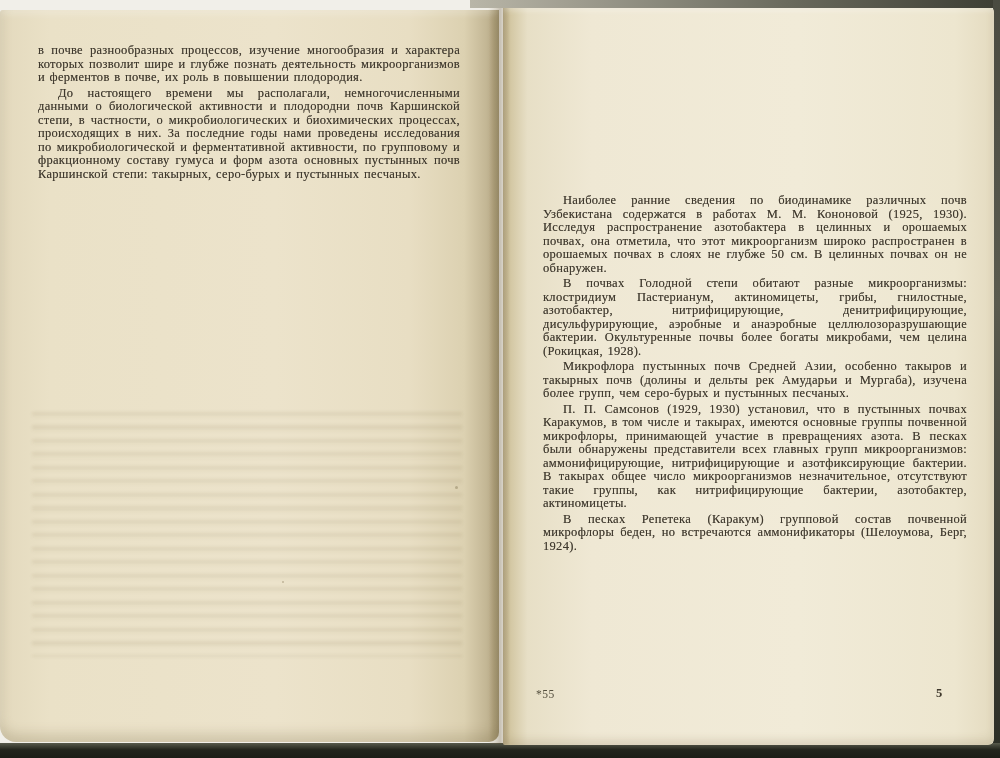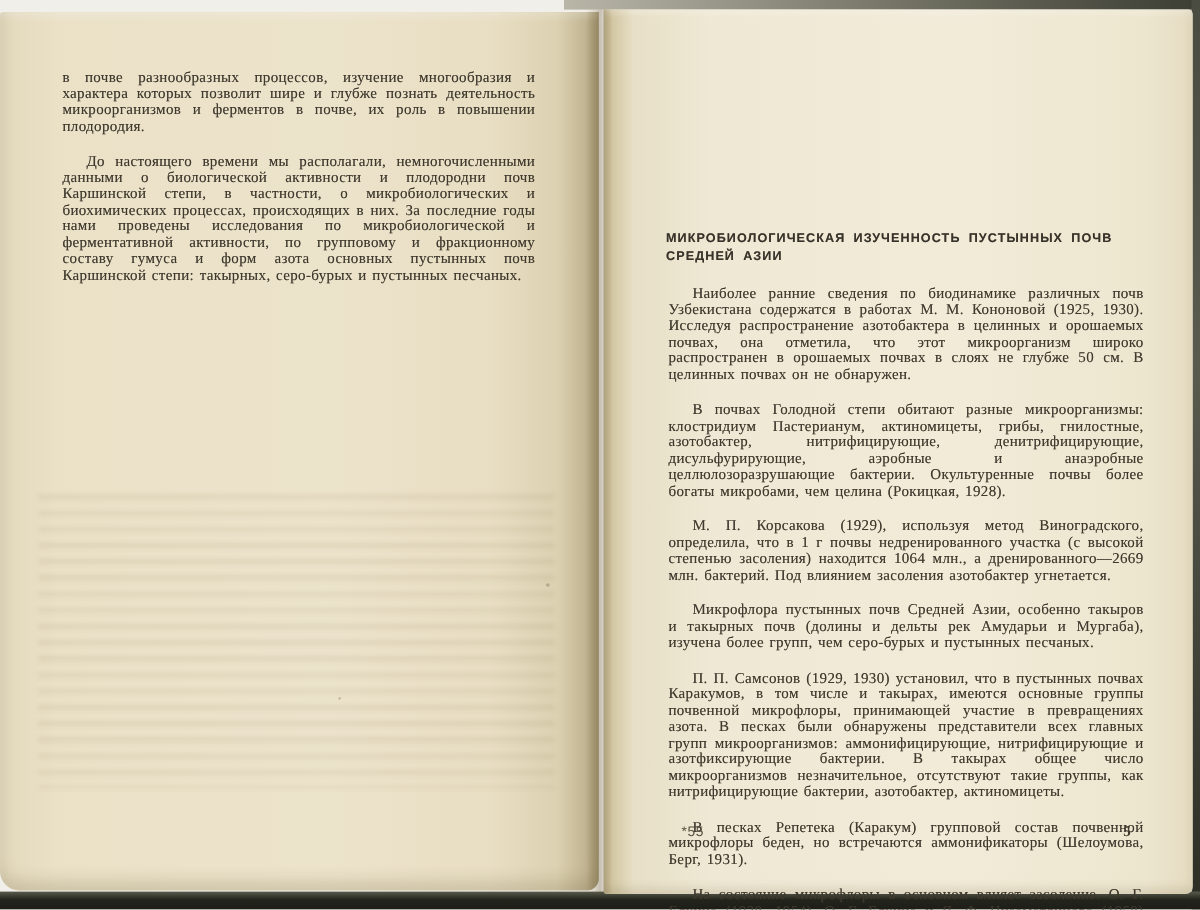--- a/index.html
+++ b/index.html
@@ -42,35 +42,35 @@
     background:repeating-linear-gradient(180deg,
       rgba(150,134,98,.20) 0 3px, rgba(150,134,98,.06) 3px 6px, transparent 6px 13.5px);
   }
 
   
   .text-col{
     position:absolute;text-align:justify;color:#3f392e;
     font-size:12.5px;line-height:13.5px;letter-spacing:.3px;word-spacing:1.2px;
     text-shadow:0 0 .5px rgba(63,57,46,.55);
   }
-  .text-col p{margin:16px;text-indent:1.6em;}
+  .text-col p{margin:2px;text-indent:1.6em;}
   .text-col p.cont{text-indent:0;}
   .left-col{left:36px;top:42px;width:426px;}
   .right-col{left:541px;top:192px;width:428px;}
 
   .heading{
     margin:0 0 13px 0;padding-left:14px;
     font-family:"Liberation Sans", sans-serif;
     font-size:10.5px;font-weight:bold;line-height:15px;letter-spacing:.9px;
     color:#38332a;text-align:left;word-spacing:3px;
   }
   .heading .hl{display:block;}
 
   .sig{position:absolute;left:536px;top:688px;font-size:11.5px;color:#55503f;
-    letter-spacing:.5px;font-family:Liberation Sans, sans-serif;margin-left:32px;}
+    letter-spacing:.5px;font-family:Liberation Serif, serif;}
   .pagenum{position:absolute;left:936px;top:686px;font-size:12.5px;font-weight:bold;
     color:#3e382c;font-family:"Liberation Serif",serif;}
 
   
   .speck{position:absolute;border-radius:50%;background:rgba(110,95,60,.35);}
   .s1{left:455px;top:476px;width:3px;height:3px;}
   .s2{left:282px;top:571px;width:2px;height:2px;}
 </style>
 </head>
 <body>
@@ -93,29 +93,23 @@
   </div>
 
   <div class="spine-shadow"></div>
 
   <div class="text-col left-col">
     <p class="cont">в почве разнообразных процессов, изучение многообразия и характера которых позволит шире и глубже познать деятельность микроорганизмов и ферментов в почве, их роль в повышении плодородия.</p>
     <p>До настоящего времени мы располагали, немногочисленными данными о биологической активности и плодородни почв Каршинской степи, в частности, о микробиологических и биохимических процессах, происходящих в них. За последние годы нами проведены исследования по микробиологической и ферментативной активности, по групповому и фракционному составу гумуса и форм азота основных пустынных почв Каршинской степи: такырных, серо-бурых и пустынных песчаных.</p>
   </div>
 
   <div class="text-col right-col">
-    <h2 class="heading">
-      <span class="hl">МИКРОБИОЛОГИЧЕСКАЯ ИЗУЧЕННОСТЬ ПУСТЫННЫХ ПОЧВ</span>
-      <span class="hl">СРЕДНЕЙ АЗИИ</span>
-    </h2>
     <p>Наиболее ранние сведения по биодинамике различных почв Узбекистана содержатся в работах М. М. Кононовой (1925, 1930). Исследуя распространение азотобактера в целинных и орошаемых почвах, она отметила, что этот микроорганизм широко распространен в орошаемых почвах в слоях не глубже 50 см. В целинных почвах он не обнаружен.</p>
     <p>В почвах Голодной степи обитают разные микроорганизмы: клостридиум Пастерианум, актиномицеты, грибы, гнилостные, азотобактер, нитрифицирующие, денитрифицирующие, дисульфурирующие, аэробные и анаэробные целлюлозоразрушающие бактерии. Окультуренные почвы более богаты микробами, чем целина (Рокицкая, 1928).</p>
-    <p>М. П. Корсакова (1929), используя метод Виноградского, определила, что в 1 г почвы недренированного участка (с высокой степенью засоления) находится 1064 млн., а дренированного—2669 млн. бактерий. Под влиянием засоления азотобактер угнетается.</p>
     <p>Микрофлора пустынных почв Средней Азии, особенно такыров и такырных почв (долины и дельты рек Амударьи и Мургаба), изучена более групп, чем серо-бурых и пустынных песчаных.</p>
     <p>П. П. Самсонов (1929, 1930) установил, что в пустынных почвах Каракумов, в том числе и такырах, имеются основные группы почвенной микрофлоры, принимающей участие в превращениях азота. В песках были обнаружены представители всех главных групп микроорганизмов: аммонифицирующие, нитрифицирующие и азотфиксирующие бактерии. В такырах общее число микроорганизмов незначительное, отсутствуют такие группы, как нитрифицирующие бактерии, азотобактер, актиномицеты.</p>
-    <p>В песках Репетека (Каракум) групповой состав почвенной микрофлоры беден, но встречаются аммонификаторы (Шелоумова, Берг, 1931).</p>
-    <p>На состояние микрофлоры в основном влияет засоление. О. Г. Елкина (1938, 1954), О. Г. Елкина и Я. Ф. Низаметдинова (1958) указывают на ограниченность энергетических процессов в</p>
+    <p>В песках Репетека (Каракум) групповой состав почвенной микрофлоры беден, но встречаются аммонификаторы (Шелоумова, Берг, 1924).</p>
   </div>
 
   <div class="sig">*55</div>
   <div class="pagenum">5</div>
 
 </div>
 
 </body></html>

